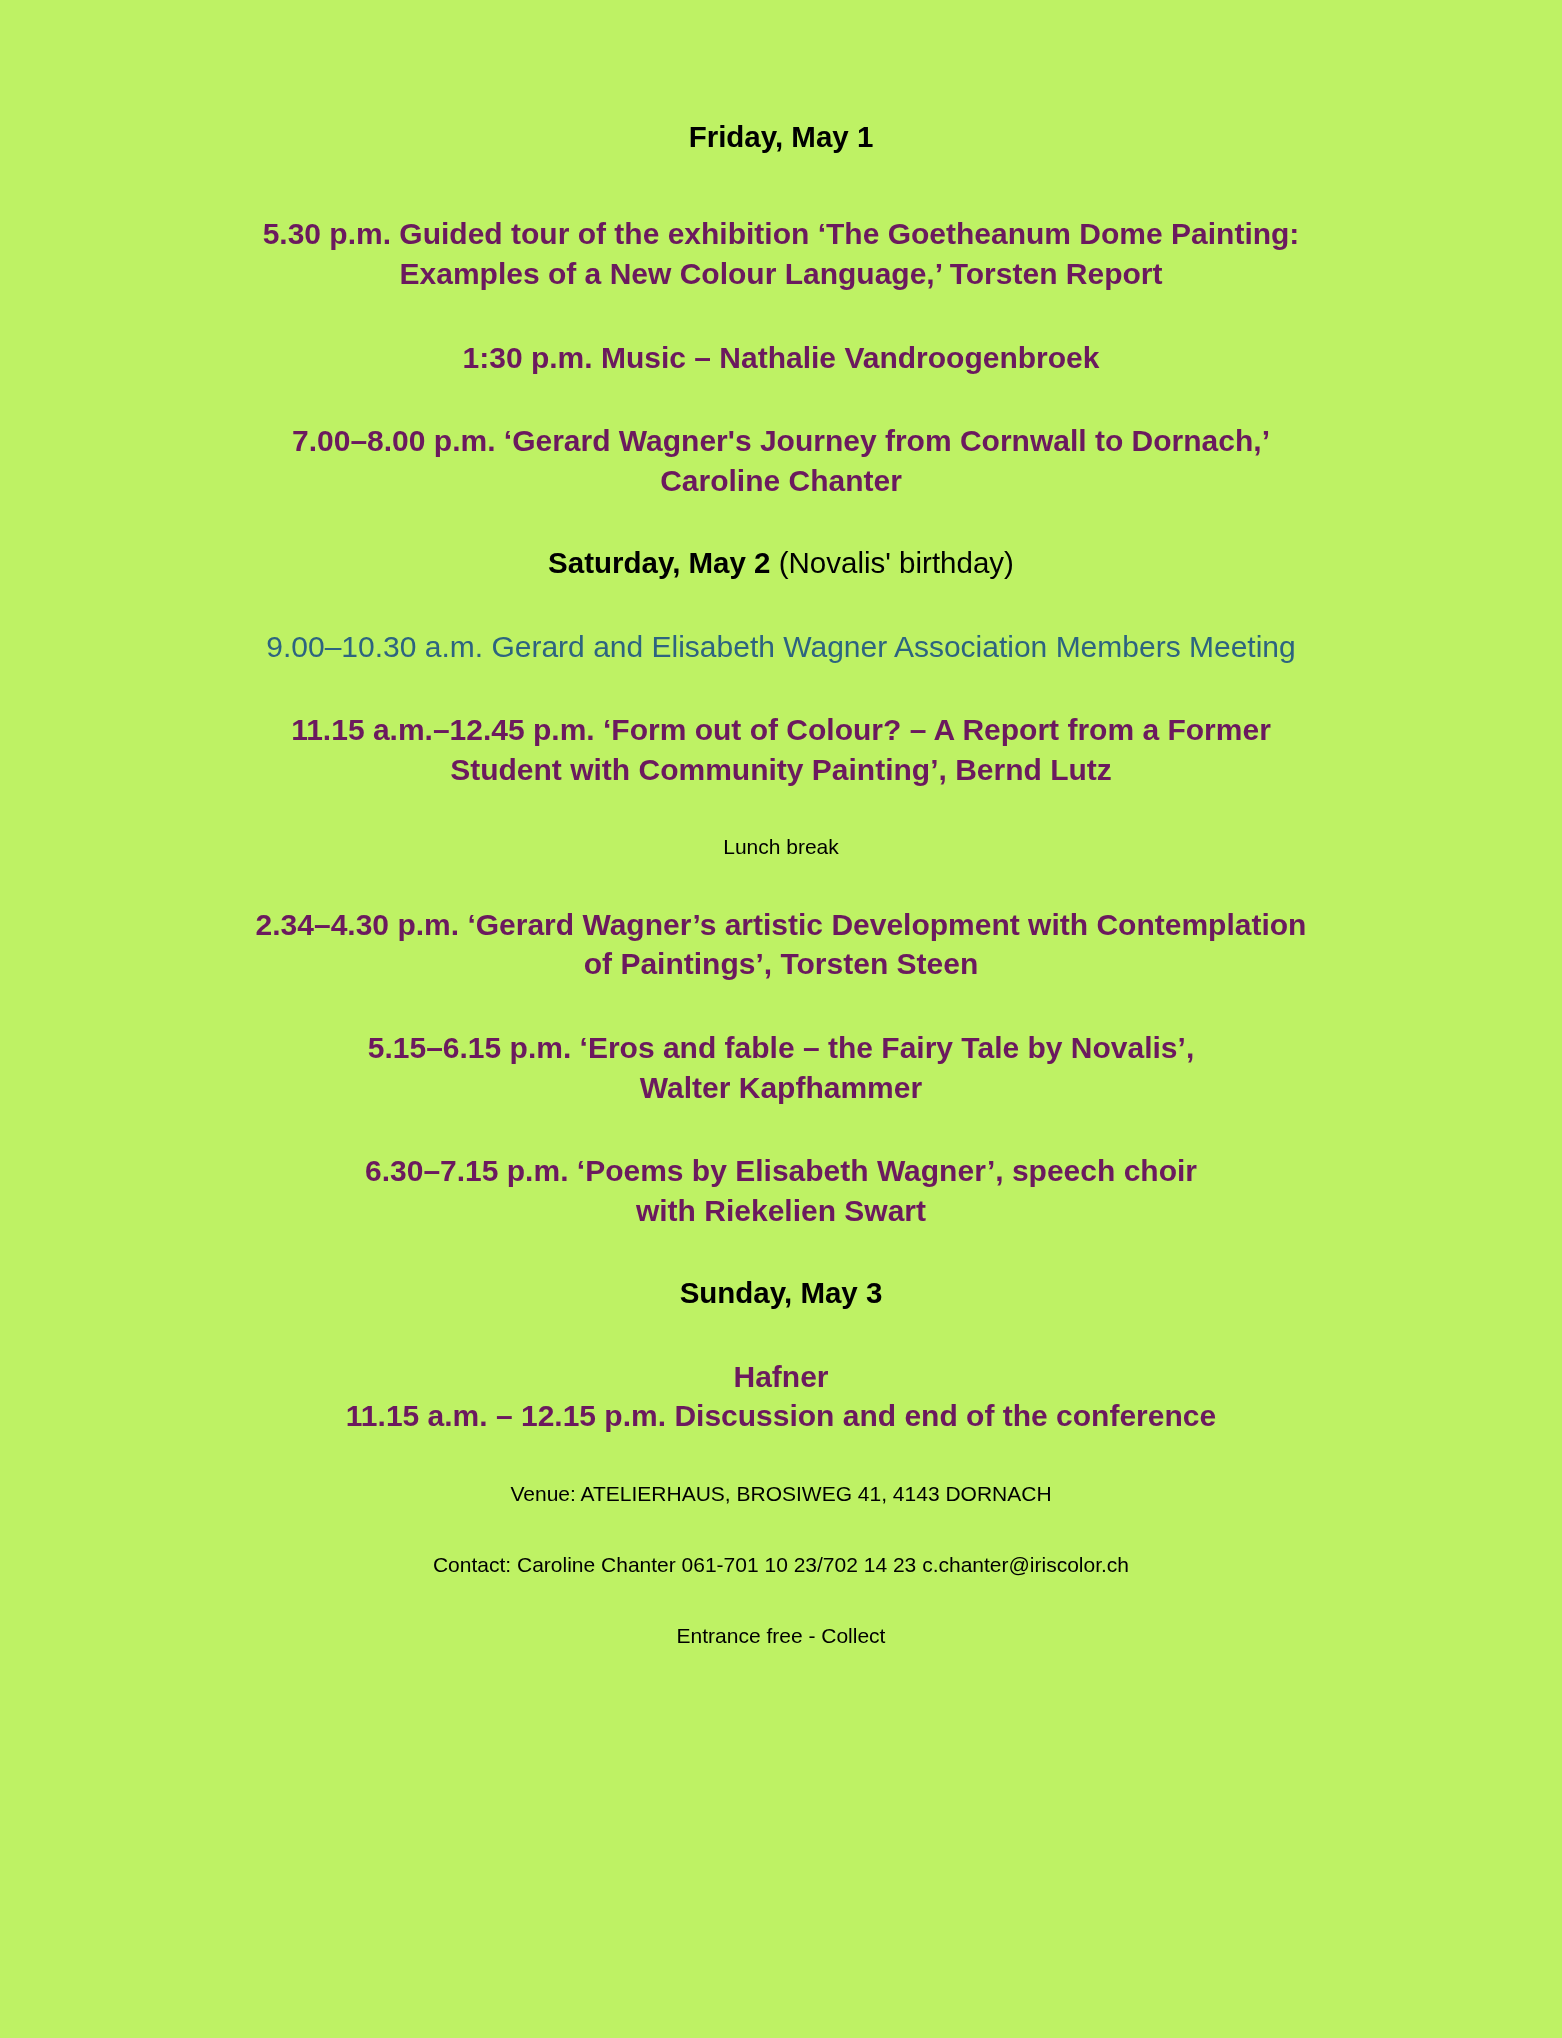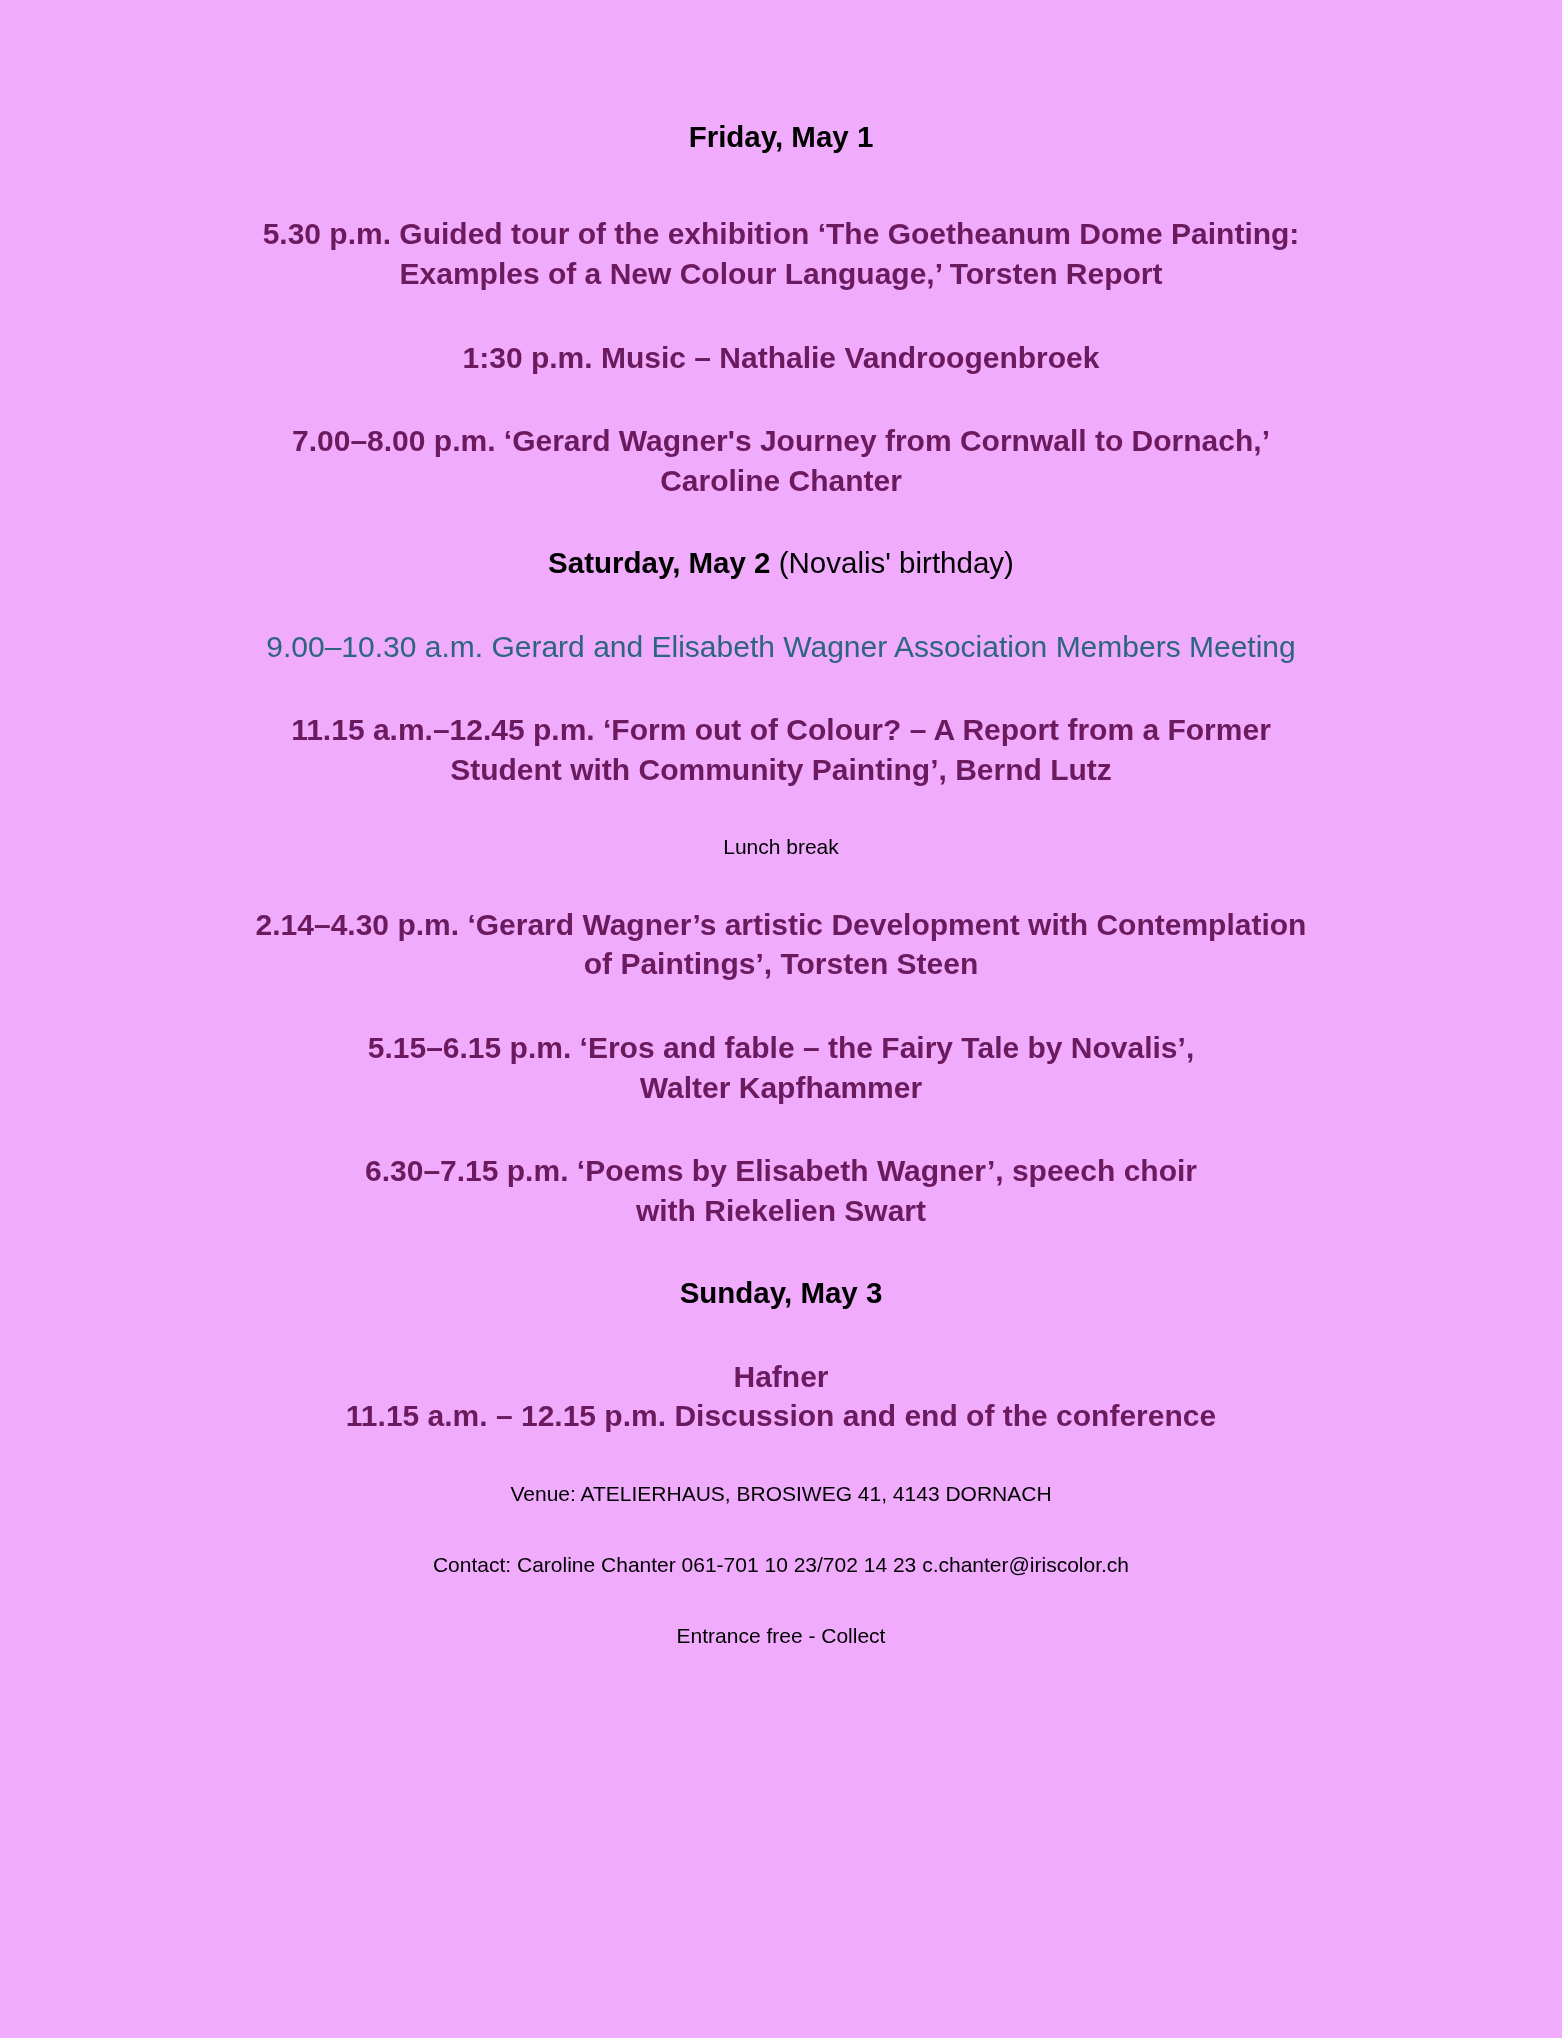--- a/index.html
+++ b/index.html
@@ -11,21 +11,21 @@
     width: 1562px;
     min-height: 2038px;
     font-family: "Liberation Sans", sans-serif;
     color: #000000;
   }
   .page {
     width: 1562px;
     min-height: 2038px;
     box-sizing: border-box;
     padding: 118px 160px 60px 160px;
-    background: #f0abfc;
+    background: #bef264;
   }
   .line {
     text-align: center;
     line-height: 1.30;
     font-size: 29px;
   }
   .gap-lg { height: 58px; }
   .gap-md { height: 44px; }
   .day {
     font-weight: bold;
@@ -114,21 +114,21 @@
 
   <div class="gap-md"></div>
 
   <div class="line plain">
     <span class="nowrap-block">Lunch break</span>
   </div>
 
   <div class="gap-md"></div>
 
   <div class="line purple">
-    <span class="nowrap-block">2.14–4.30 p.m.  ‘Gerard Wagner’s artistic Development with Contemplation</span>
+    <span class="nowrap-block">2.34–4.30 p.m.  ‘Gerard Wagner’s artistic Development with Contemplation</span>
     <span class="nowrap-block">of Paintings’, Torsten Steen</span>
   </div>
 
   <div class="gap-md"></div>
 
   <div class="line purple">
     <span class="nowrap-block">5.15–6.15 p.m. ‘Eros and fable – the Fairy Tale by Novalis’,</span>
     <span class="nowrap-block">Walter Kapfhammer</span>
   </div>
 

